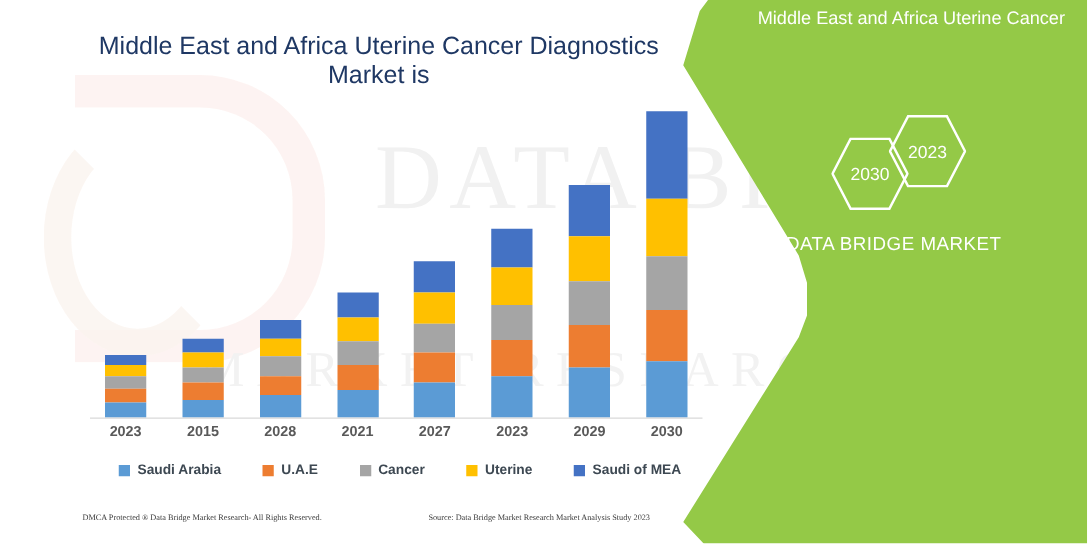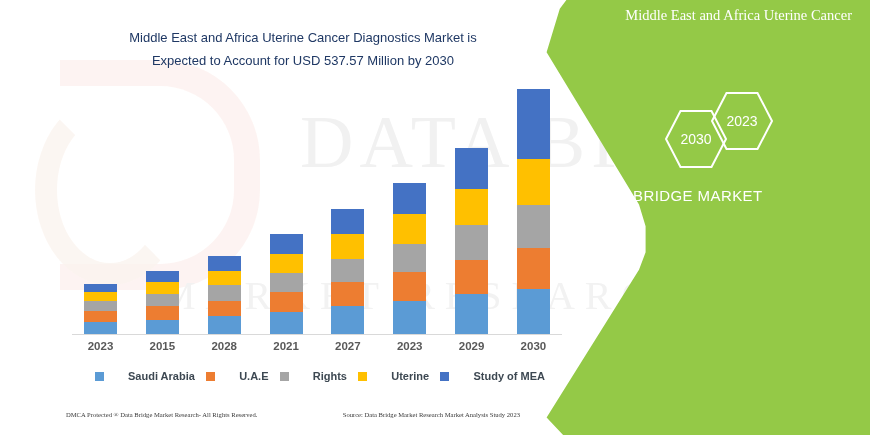--- a/index.html
+++ b/index.html
@@ -77,21 +77,20 @@
   }
   .green-title {
     position: absolute;
     right: 18px; top: 6px;
     width: 272px;
     text-align: right;
     color: #ffffff;
     font-size: 14.5px;
     line-height: 19px;
     font-weight: 400;
-    font-family: Liberation Serif, serif;
   }
   .hexes {
     position: absolute;
     right: 75px; top: 92px;
     width: 140px; height: 78px;
   }
   .hex {
     position: absolute;
     display: flex; align-items: center; justify-content: center;
     color: #ffffff;
@@ -99,35 +98,35 @@
   }
   .hex svg { position: absolute; inset: 0; }
   .hex span { position: relative; z-index: 2; }
   .hex-2030 { left: 10px; top: 18px; width: 62px; height: 58px; }
   .hex-2023 { left: 56px; top: 0px;  width: 62px; height: 58px; }
 
   .dbmr {
     position: absolute;
     right: 30px; top: 185px;
     width: 250px;
-    text-align: left;
+    text-align: center;
     color: #ffffff;
     font-size: 15px;
     line-height: 22px;
     letter-spacing: .4px;
   }
 
   
   .main-title {
     position: absolute;
     left: 48px; top: 26px;
     width: 510px;
     text-align: center;
     color: #1f3864;
-    font-size: 13px;
+    font-size: 20px;
     line-height: 23px;
   }
   .main-title .l2 { display: block; }
 
   
   .chart {
     position: absolute;
     left: 72px; top: 90px;
     width: 490px; height: 245px;
   }
@@ -181,21 +180,21 @@
     position: absolute;
     left: 95px; top: 370px;
     width: 450px;
     display: flex;
     justify-content: space-between;
     align-items: center;
   }
   .legend-item {
     display: flex;
     align-items: center;
-    gap: 24px;
+    gap: 6px;
   }
   .legend-swatch {
     width: 9px; height: 9px;
     display: inline-block;
     flex: 0 0 auto;
   }
   .legend-label {
     color: #3d4852;
     font-size: 11px;
     font-weight: bold;
@@ -225,21 +224,20 @@
 
   <div class="wm-layer">
     <div class="wm-logo-b"></div>
     <div class="wm-logo-arc"></div>
     <div class="wm-bridge">DATA BRIDGE</div>
     <div class="wm-research">MARKET RESEARCH</div>
   </div>
 
   <div class="main-title">
     <span>Middle East and Africa Uterine Cancer Diagnostics Market is</span>
-    <span class="l2">Expected to Account for USD 537.57 Million by 2030</span>
   </div>
 
   <div class="chart">
     <div class="plot">
       <div class="bars" id="bars">
           <div class="bar-col">
             <div class="bar">
               <div class="seg" style="background: rgb(91, 155, 213); height: 12.1946px;"></div>
               <div class="seg" style="background: rgb(237, 125, 49); height: 11.086px;"></div>
               <div class="seg" style="background: rgb(165, 165, 165); height: 9.97738px;"></div>
@@ -330,29 +328,29 @@
       <div class="legend-item">
         <span class="legend-swatch" style="background: rgb(91, 155, 213);"></span>
         <span class="legend-label">Saudi Arabia</span>
       </div>
       <div class="legend-item">
         <span class="legend-swatch" style="background: rgb(237, 125, 49);"></span>
         <span class="legend-label">U.A.E</span>
       </div>
       <div class="legend-item">
         <span class="legend-swatch" style="background: rgb(165, 165, 165);"></span>
-        <span class="legend-label">Rights</span>
+        <span class="legend-label">Cancer</span>
       </div>
       <div class="legend-item">
         <span class="legend-swatch" style="background: rgb(255, 192, 0);"></span>
         <span class="legend-label">Uterine</span>
       </div>
       <div class="legend-item">
         <span class="legend-swatch" style="background: rgb(68, 114, 196);"></span>
-        <span class="legend-label">Study of MEA</span>
+        <span class="legend-label">Saudi of MEA</span>
       </div>
     </div>
 
   <div class="green-panel"></div>
 
   <div class="green-title">
     <div>Middle East and Africa Uterine Cancer</div>
   </div>
 
   <div class="hexes">

